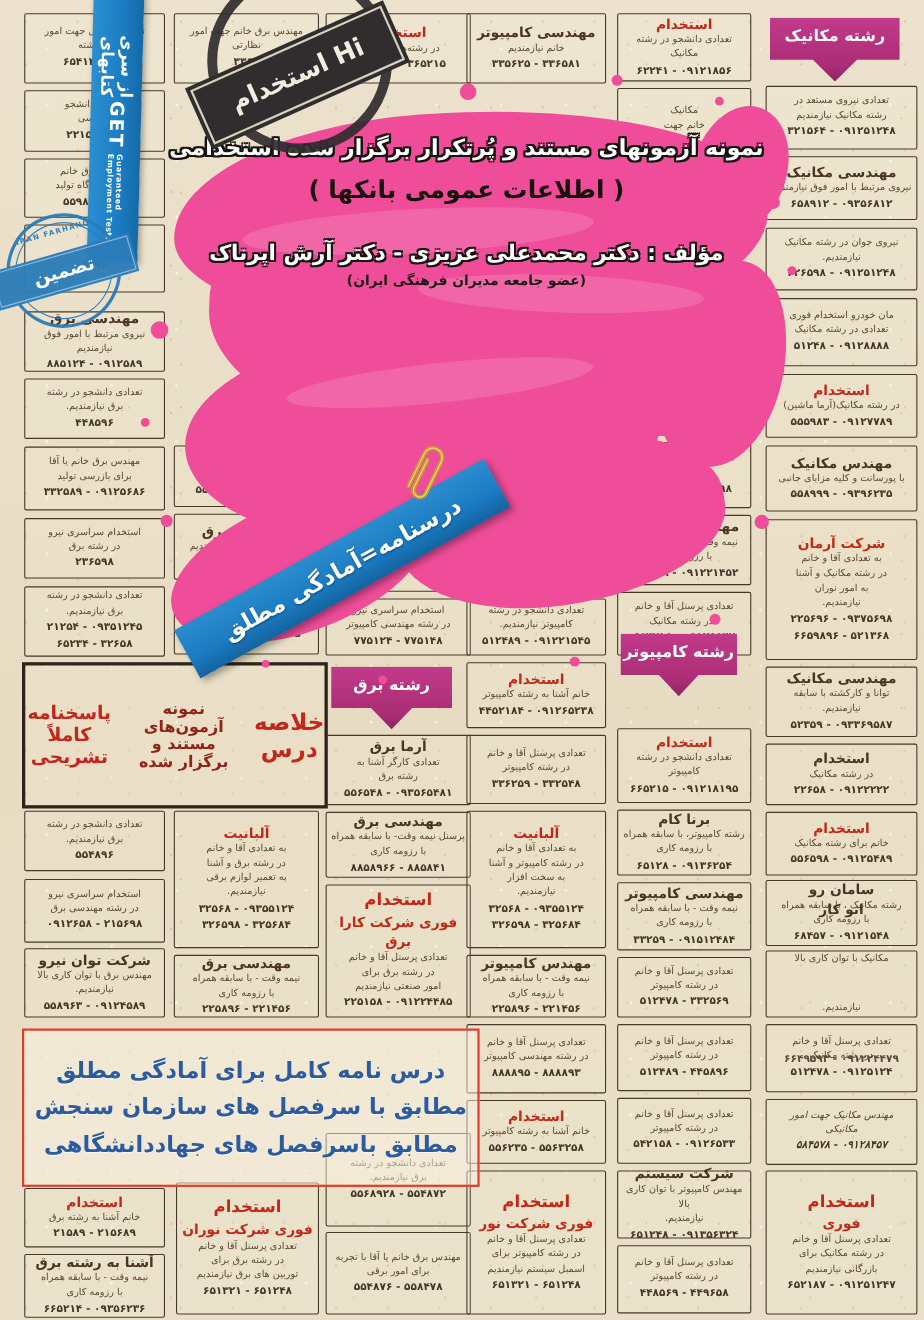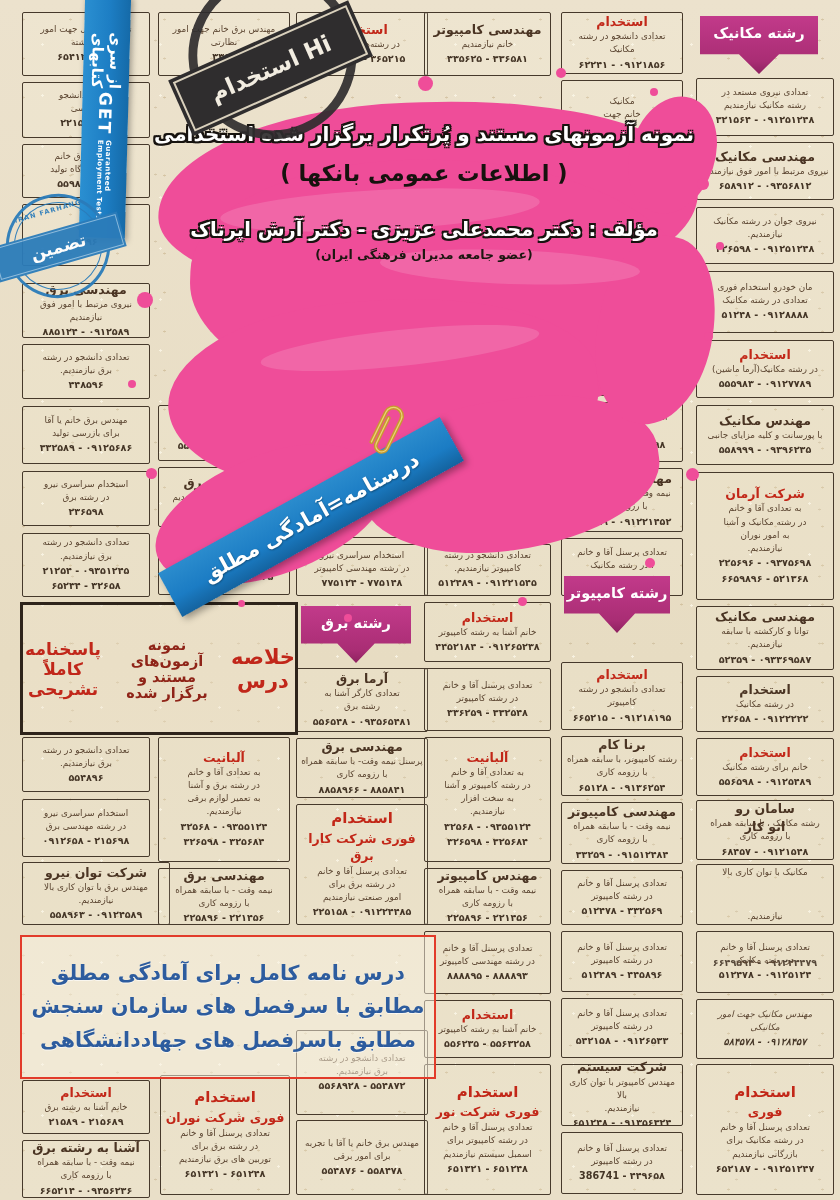--- a/index.html
+++ b/index.html
@@ -142,21 +142,21 @@
       <div class="ad" dir="rtl" style="left: 22px; top: 737px; width: 128px; min-height: 55px; height: 55px;">
         <div class="ad-line">تعدادی دانشجو در رشته</div>
         <div class="ad-line">برق نیازمندیم.</div>
         <div class="ad-line ad-phone">۵۵۴۸۹۶</div>
       </div>
       <div class="ad" dir="rtl" style="left: 22px; top: 799px; width: 128px; min-height: 58px; height: 58px;">
         <div class="ad-line">استخدام سراسری نیرو</div>
         <div class="ad-line">در رشته مهندسی برق</div>
         <div class="ad-line ad-phone">۲۱۵۶۹۸ - ۰۹۱۲۶۵۸</div>
       </div>
-      <div class="ad" dir="rtl" style="left: 22px; top: 862px; width: 148px; min-height: 63px; height: 63px;">
+      <div class="ad" dir="rtl" style="left: 22px; top: 862px; width: 128px; min-height: 63px; height: 63px;">
         <div class="ad-title ">شرکت توان نیرو</div>
         <div class="ad-line">مهندس برق با توان کاری بالا</div>
         <div class="ad-line">نیازمندیم.</div>
         <div class="ad-line ad-phone">۰۹۱۲۴۵۸۹ - ۵۵۸۹۶۳</div>
       </div>
       <div class="ad" dir="rtl" style="left: 22px; top: 1080px; width: 128px; min-height: 54px; height: 54px;">
         <div class="ad-title red">استخدام</div>
         <div class="ad-line">خانم آشنا به رشته برق</div>
         <div class="ad-line ad-phone">۲۱۵۶۸۹ - ۲۱۵۸۹</div>
       </div>
@@ -385,21 +385,21 @@
       </div>
       <div class="ad" dir="rtl" style="left: 561px; top: 1064px; width: 122px; min-height: 62px; height: 62px;">
         <div class="ad-title ">شرکت سیستم</div>
         <div class="ad-line">مهندس کامپیوتر با توان کاری بالا</div>
         <div class="ad-line">نیازمندیم.</div>
         <div class="ad-line ad-phone">۰۹۱۳۵۶۳۲۴ - ۶۵۱۲۴۸</div>
       </div>
       <div class="ad" dir="rtl" style="left: 561px; top: 1132px; width: 122px; min-height: 62px; height: 62px;">
         <div class="ad-line">تعدادی پرسنل آقا و خانم</div>
         <div class="ad-line">در رشته کامپیوتر</div>
-        <div class="ad-line ad-phone">۴۴۹۶۵۸ - 386741</div>
+        <div class="ad-line ad-phone">۴۴۹۶۵۸ - ۴۴۸۵۶۹</div>
       </div>
       <div class="ad" dir="rtl" style="left: 696px; top: 78px; width: 138px; min-height: 58px; height: 58px;">
         <div class="ad-line">تعدادی نیروی مستعد در</div>
         <div class="ad-line">رشته مکانیک نیازمندیم</div>
         <div class="ad-line ad-phone">۰۹۱۲۵۱۲۴۸ - ۳۲۱۵۶۴</div>
       </div>
       <div class="ad" dir="rtl" style="left: 696px; top: 142px; width: 138px; min-height: 58px; height: 58px;">
         <div class="ad-title ">مهندسی مکانیک</div>
         <div class="ad-line">نیروی مرتبط با امور فوق نیازمندیم</div>
         <div class="ad-line ad-phone">۰۹۳۵۶۸۱۲ - ۶۵۸۹۱۲</div>

